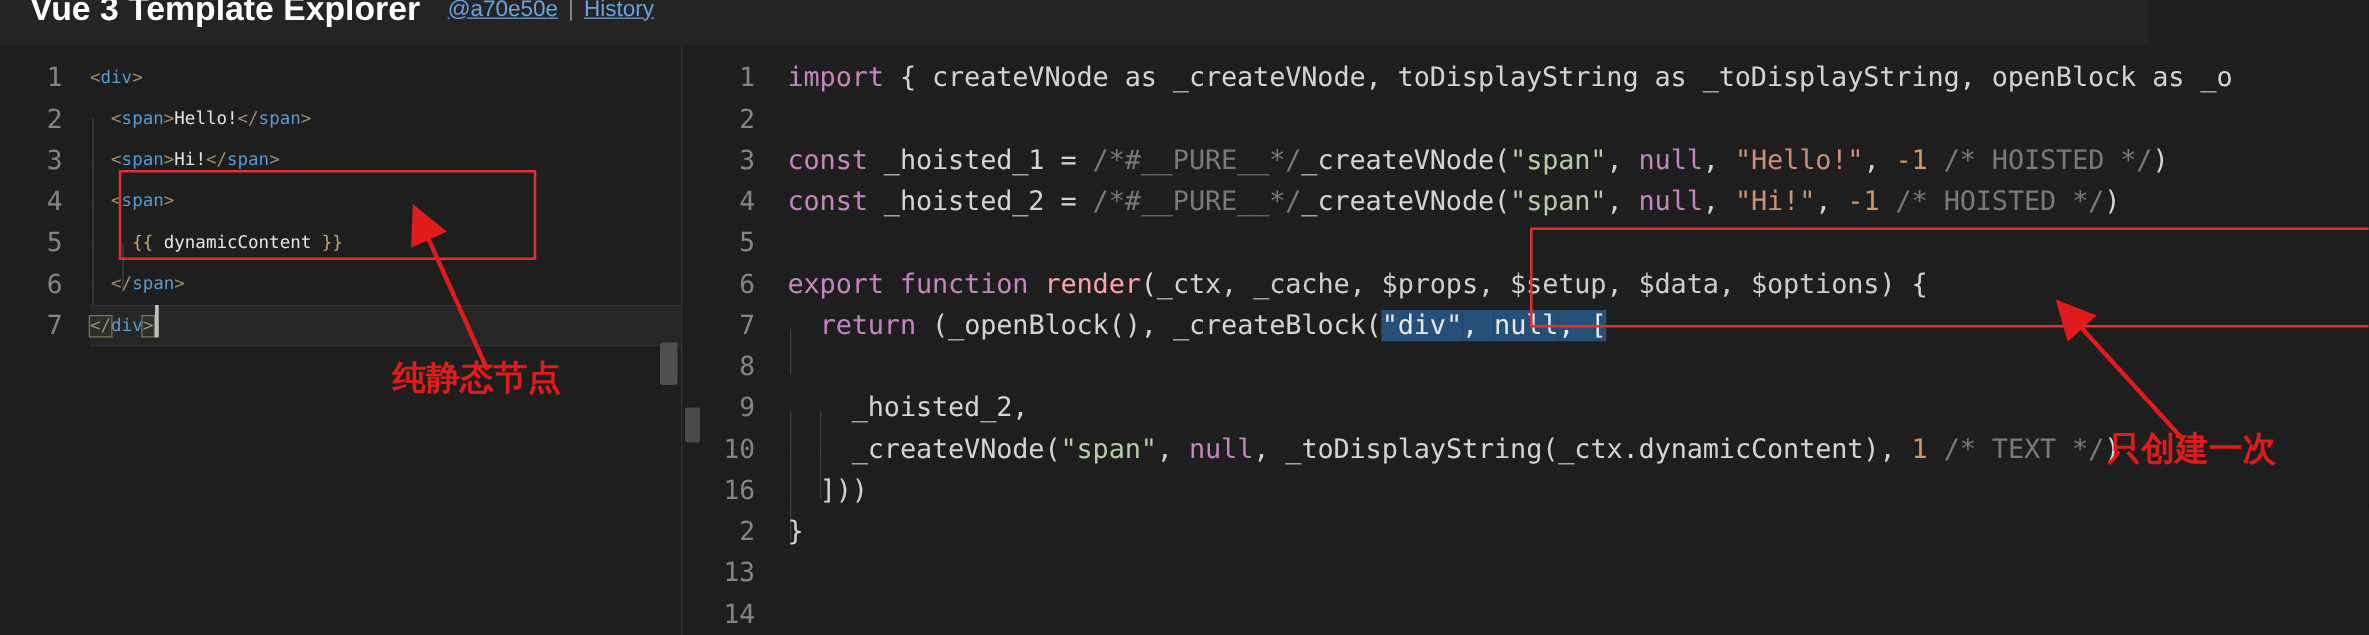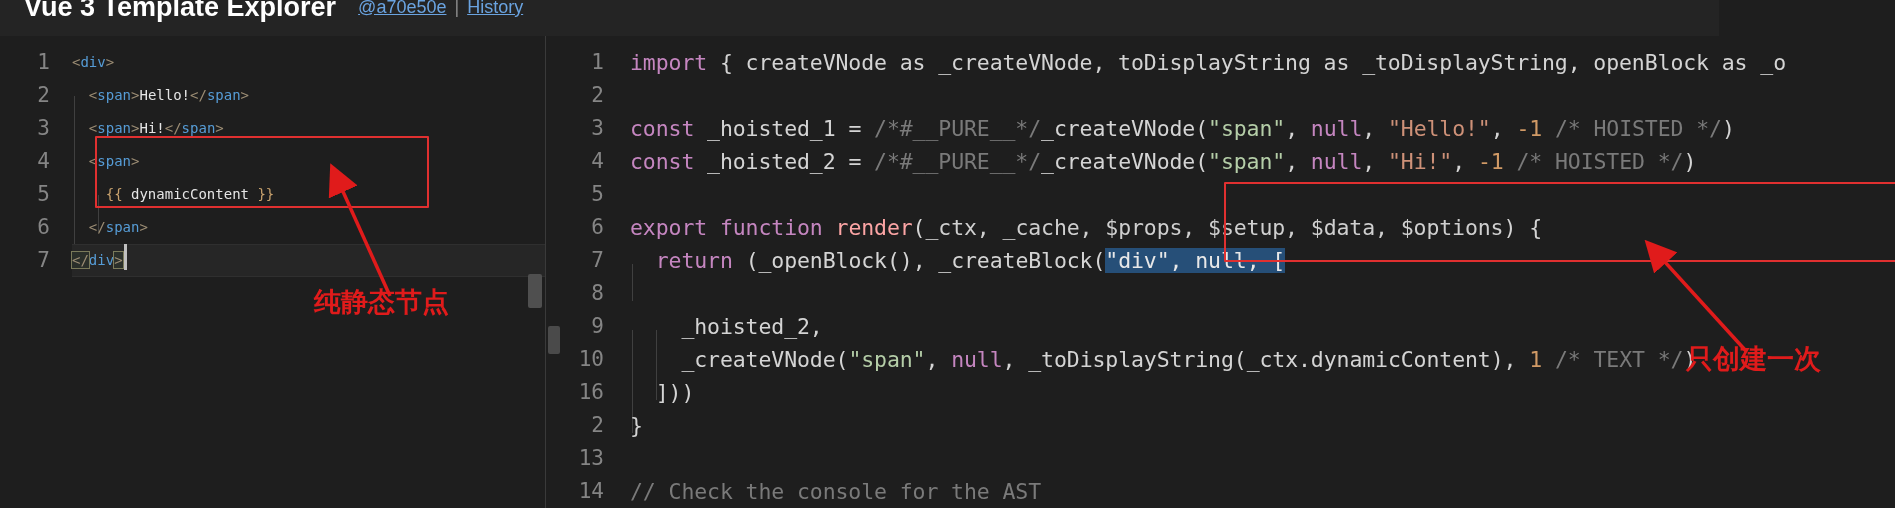--- a/index.html
+++ b/index.html
@@ -258,21 +258,20 @@
         <span class="code"><span class="t-plain">}</span></span>
       </div>
 
       <div class="row">
         <span class="gutter">13</span>
         <span class="code"></span>
       </div>
 
       <div class="row">
         <span class="gutter">14</span>
-        <span class="code"><span class="t-com">// Check the console for the AST</span></span>
       </div>
 
     </div>
 
     <div id="right-scroll-nub"></div>
 
     <div class="redbox" id="redbox-right"></div>
     <svg class="ann-arrow" style="left:1090px;top:200px;" width="200" height="130">
       <defs>
         <marker id="ah2" markerWidth="9" markerHeight="9" refX="5" refY="4.5" orient="auto">

